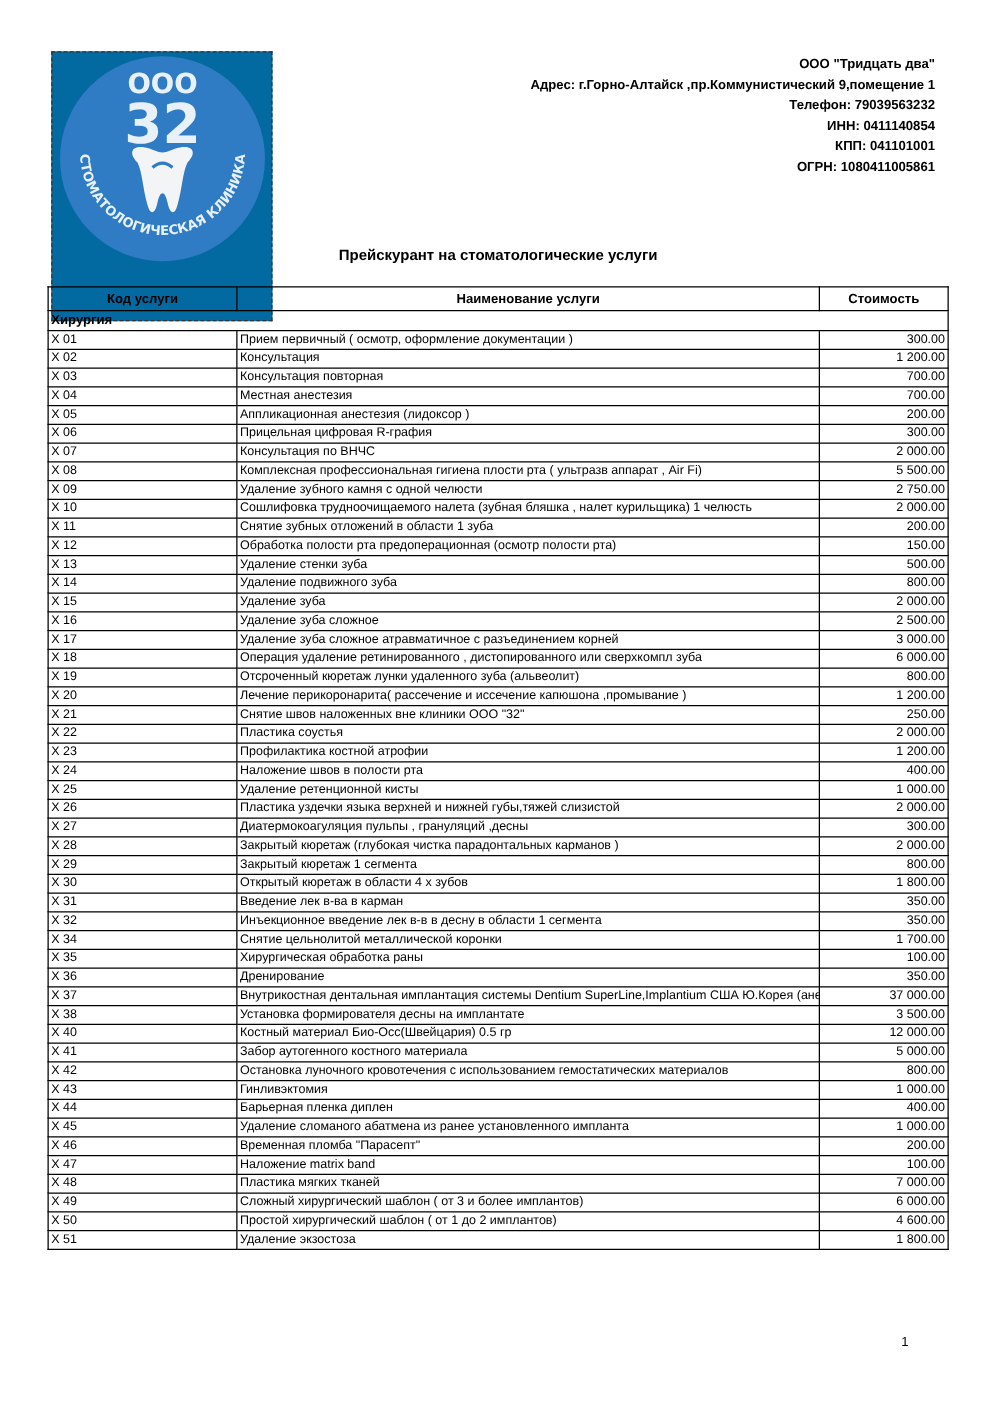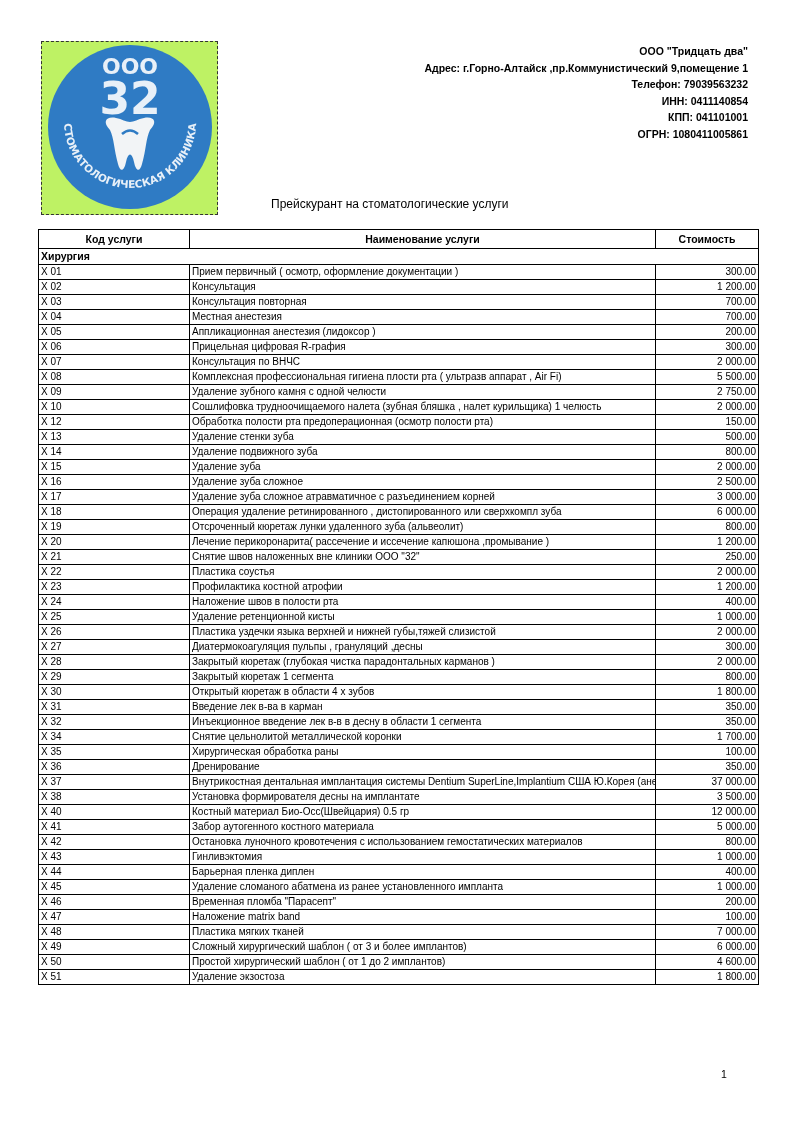--- a/index.html
+++ b/index.html
@@ -1,24 +1,24 @@
 <!DOCTYPE html>
 <html><head>
 <meta charset="utf-8">
 <style>
   html, body { margin: 0; padding: 0; background: #ffffff; }
   body { width: 794px; height: 1123px; position: relative; overflow: hidden;
          font-family: "Liberation Sans", sans-serif; color: #000; }
-  .logo-frame { position: absolute; left: 41px; top: 41px; width: 177px; height: 174px;
-                border: 1px dashed #333; box-sizing: border-box; background: #bef264; text-align: center; }
+  .logo-frame { position: absolute; left: 41px; top: 41px; width: 177px; height: 216px;
+                border: 1px dashed #333; box-sizing: border-box; background: #0369a1; text-align: center; }
   .logo-frame svg { position: absolute; left: 0; top: 0; }
   .company { position: absolute; right: 46px; top: 43px; text-align: right;
              font-size: 10.5px; font-weight: bold; line-height: 16.6px; }
   .company div { white-space: nowrap; }
-  .doc-title { position: absolute; left: 271px; top: 197px; font-size: 12px; font-weight: normal; }
+  .doc-title { position: absolute; left: 271px; top: 197px; font-size: 12px; font-weight: bold; }
   table.price { position: absolute; left: 38px; top: 229px; width: 720px;
                 border-collapse: collapse; font-size: 10px; table-layout: fixed; }
   table.price td, table.price th { border: 1px solid #000; padding: 0 2px; height: 14px;
                 line-height: 14px; overflow: hidden; white-space: nowrap; }
   table.price th { font-weight: bold; height: 18px; line-height: 18px; font-size: 10.5px; }
   col.c1 { width: 151px; } col.c2 { width: 466px; } col.c3 { width: 103px; }
   td.code { text-align: left; }
   td.price-cell { text-align: right; }
   tr.section td { font-weight: bold; border-left: 1px solid #000; border-right: 1px solid #000;
                   height: 15px; line-height: 15px; font-size: 10.5px; }
@@ -118,20 +118,25 @@
         <td class="code">Х 09</td>
         <td>Удаление зубного камня с одной челюсти</td>
         <td class="price-cell">2 750.00</td>
       </tr>
       <tr>
         <td class="code">Х 10</td>
         <td>Сошлифовка трудноочищаемого налета (зубная бляшка , налет курильщика)  1 челюсть</td>
         <td class="price-cell">2 000.00</td>
       </tr>
       <tr>
+        <td class="code">Х 11</td>
+        <td>Снятие зубных отложений в области 1 зуба</td>
+        <td class="price-cell">200.00</td>
+      </tr>
+      <tr>
         <td class="code">Х 12</td>
         <td>Обработка полости рта предоперационная (осмотр полости рта)</td>
         <td class="price-cell">150.00</td>
       </tr>
       <tr>
         <td class="code">Х 13</td>
         <td>Удаление стенки зуба</td>
         <td class="price-cell">500.00</td>
       </tr>
       <tr>

